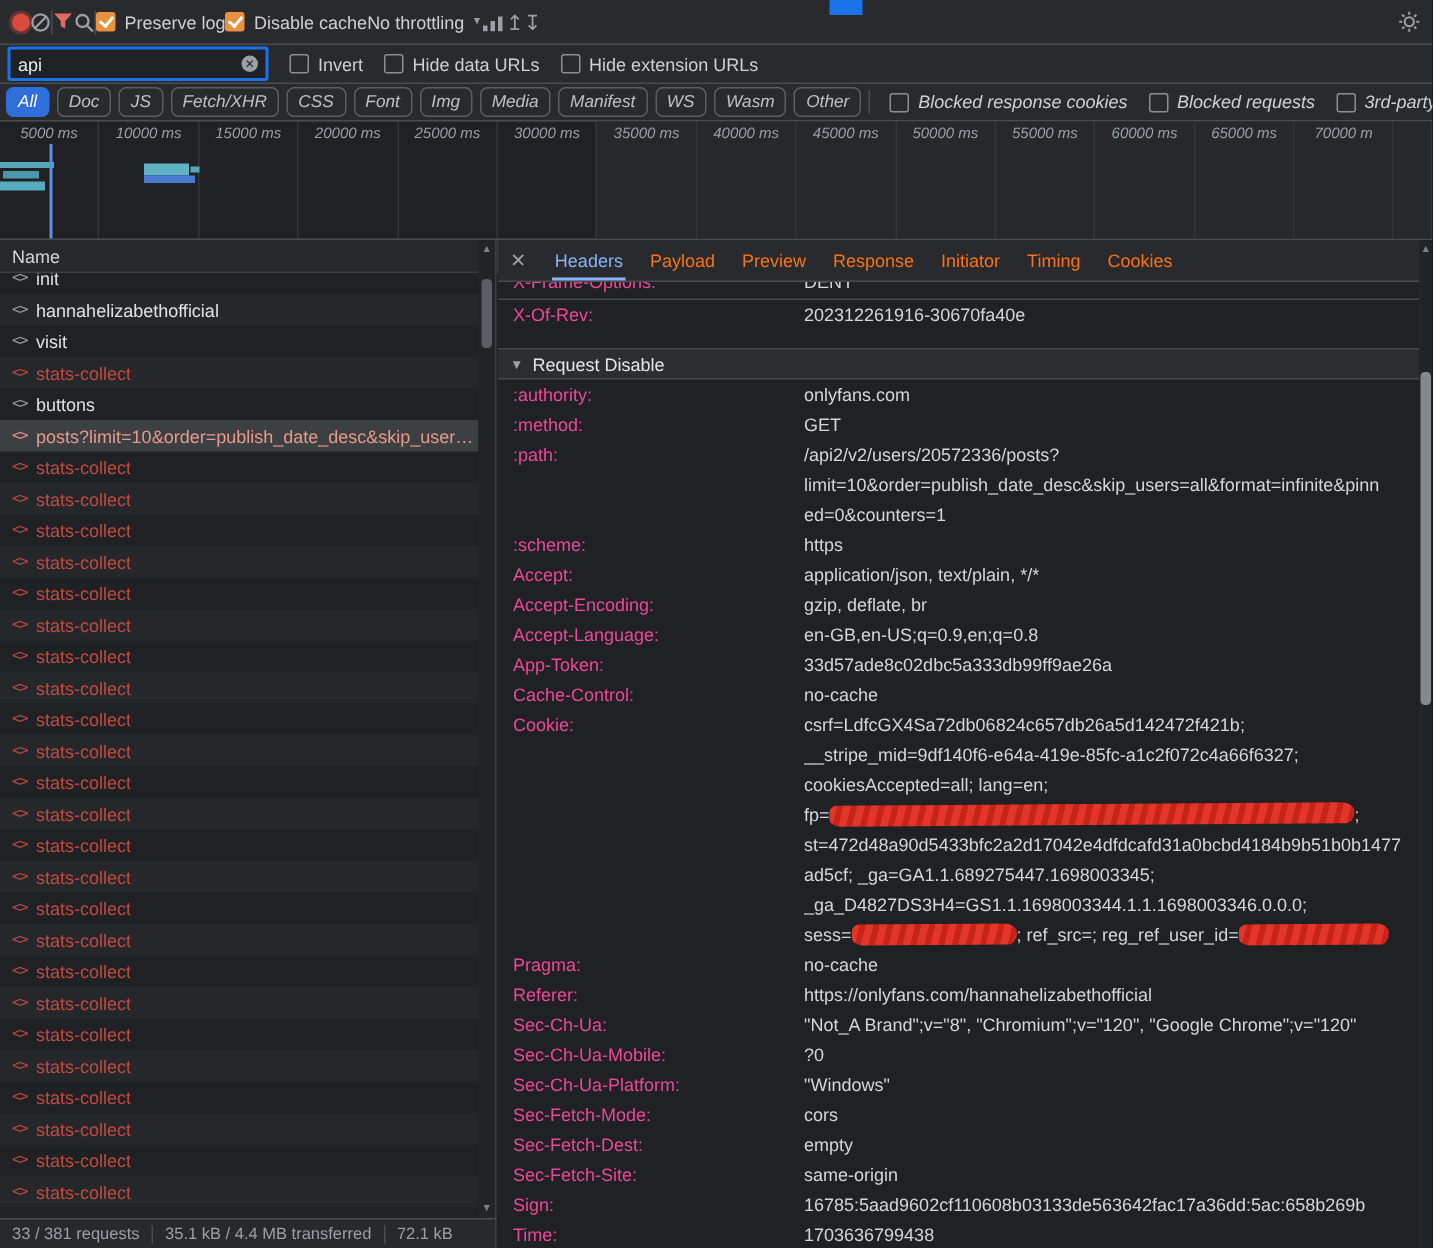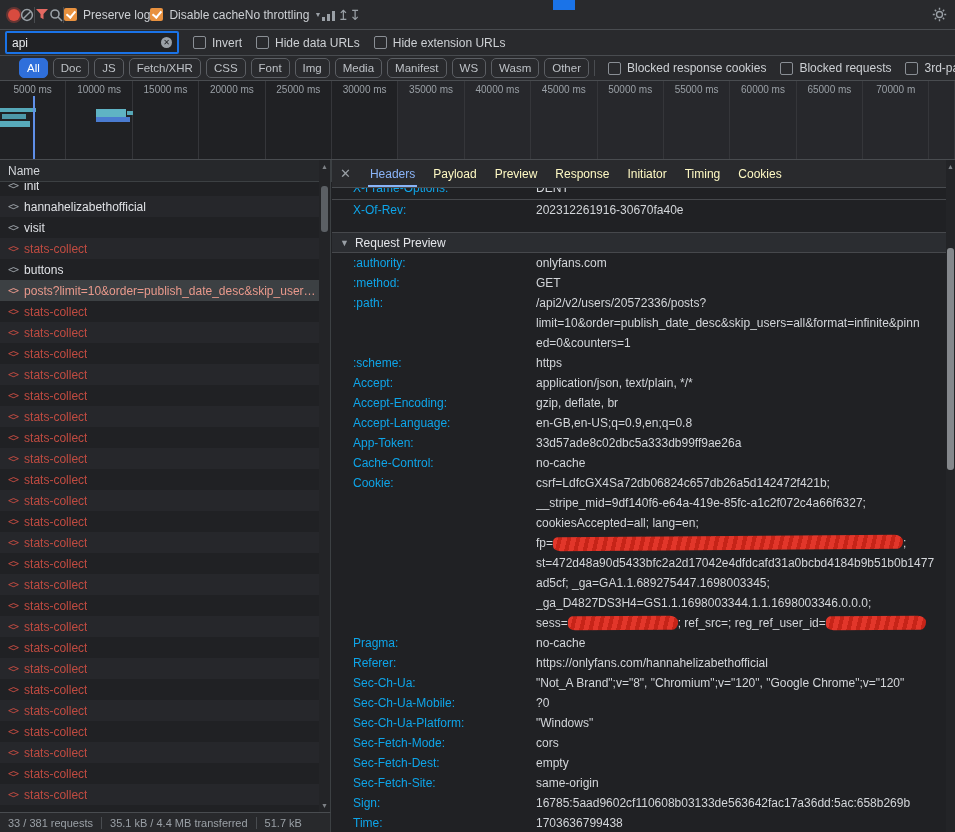--- a/index.html
+++ b/index.html
@@ -2,21 +2,21 @@
 <html><head>
 <meta charset="utf-8">
 <style>
   html,body{margin:0;padding:0;background:#111;}
   #app{position:relative;width:955px;height:832px;background:#202124;overflow:hidden;
        font-family:"Liberation Sans",sans-serif;font-size:12px;color:#dfe1e5;}
   .tb{position:absolute;left:0;display:flex;align-items:center;background:#292a2d;
       border-bottom:1px solid #494c50;width:955px;box-sizing:border-box;}
   #tb1{top:0;height:30px;padding:0 8px;}
   #tb2{top:30px;height:26px;padding:0 5px;gap:14px;}
-  #tb3{top:56px;height:25px;padding:0 19px;gap:5px;}
+  #tb3{top:56px;height:25px;padding:0 4px;gap:5px;font-style:italic;}
   .vdiv{width:1px;height:16px;background:#494c50;flex:none;}
   .rec{width:12px;height:12px;border-radius:50%;background:#d84b3f;box-shadow:0 0 0 2px rgba(216,75,63,.35);flex:none;}
   .ic{display:flex;align-items:center;justify-content:center;flex:none;color:#9aa0a6;}
   .cb{display:flex;align-items:center;gap:6px;color:#cdd0d4;flex:none;}
   .box{width:13px;height:13px;border-radius:2px;box-sizing:border-box;flex:none;position:relative;}
   .box.checked{background:#e8913f;}
   .box.checked::after{content:"";position:absolute;left:4px;top:1px;width:4px;height:7px;
       border:solid #fff;border-width:0 2px 2px 0;transform:rotate(40deg);}
   .box.un{border:1.5px solid #8a8f95;}
   .throttle{display:flex;align-items:center;gap:5px;color:#cdd0d4;}
@@ -31,21 +31,21 @@
   .clear-ic{width:11px;height:11px;border-radius:50%;background:#9aa0a6;color:#202124;
       font-size:8px;line-height:11px;text-align:center;flex:none;}
   
   #type-pills{display:flex;gap:5px;align-items:center;}
   .pill{background:none;border:1px solid #5b5e63;border-radius:5px;color:#bdc1c6;
       font-size:11.5px;height:18px;padding:0 7px;display:flex;align-items:center;flex:none;}
   .pill.active{background:#2f6fdb;border-color:#2f6fdb;color:#fff;}
   #extra-filters{display:flex;gap:14px;align-items:center;margin-left:8px;}
   
   #timeline{position:absolute;top:81px;left:0;width:955px;height:79px;border-bottom:1px solid #494c50;
-      display:flex;box-sizing:border-box;}
+      display:flex;box-sizing:border-box;font-style:italic;}
   .tl-col{width:66.4px;flex:none;border-right:1px solid #35363a;position:relative;box-sizing:border-box;}
   .tl-col.light{background:#27282c;}
   .tl-col.fill{flex:1;}
   .tl-label{position:absolute;top:3px;width:100%;text-align:center;font-size:10px;color:#9aa0a6;white-space:nowrap;}
   #tl-activity{position:absolute;top:81px;left:0;width:955px;height:78px;pointer-events:none;}
   .tlbar{position:absolute;}
   
   #name-header{position:absolute;top:160px;left:0;width:332px;height:22px;background:#26282b;
       border-bottom:1px solid #3c4043;border-right:1px solid #3c4043;box-sizing:border-box;
       display:flex;align-items:center;padding-left:8px;color:#d2d5d9;}
@@ -65,26 +65,26 @@
   
   #status-bar{position:absolute;left:0;top:812px;width:331px;height:20px;background:#28292c;
       border-top:1px solid #494c50;border-right:1px solid #3c4043;display:flex;align-items:center;gap:8px;
       padding:0 8px;color:#9aa0a6;font-size:11px;box-sizing:border-box;white-space:nowrap;overflow:hidden;}
   .sdiv{width:1px;height:12px;background:#494c50;flex:none;}
   
   #details{position:absolute;left:332px;top:160px;width:614px;height:672px;}
   #dtabs{height:28px;background:#292a2d;border-bottom:1px solid #494c50;display:flex;align-items:center;
       padding:0 8px;box-sizing:border-box;}
   .close-x{color:#9aa0a6;font-size:13px;margin-right:10px;flex:none;}
-  .dtab{color:#fef9c3;padding:0 9px;height:100%;display:flex;align-items:center;position:relative;flex:none;}
+  .dtab{color:#f97316;padding:0 9px;height:100%;display:flex;align-items:center;position:relative;flex:none;}
   .dtab.active{color:#8ab4f8;}
   .dtab.active::after{content:"";position:absolute;left:7px;right:7px;bottom:0;height:2px;background:#8ab4f8;}
   #dcontent{height:644px;overflow:hidden;line-height:20px;color:#d7dade;}
   .hrow{display:flex;}
-  .hname{flex:none;width:204px;padding-left:21px;box-sizing:border-box;color:#0ea5e9;}
+  .hname{flex:none;width:204px;padding-left:10px;box-sizing:border-box;color:#ec4899;}
   .hval{flex:1;color:#d3d6da;padding-right:8px;word-break:break-all;}
   .clip{height:11px;overflow:hidden;border-bottom:1px solid #46484c;}
   .clip .hrow{margin-top:-10px;}
   .gap{height:12px;}
   .sec-hdr{height:21px;background:#2b2d31;border-top:1px solid #46484c;border-bottom:1px solid #46484c;
       display:flex;align-items:center;gap:6px;padding-left:8px;color:#e4e6ea;box-sizing:border-box;}
   .tri{font-size:9px;color:#9aa0a6;}
   .vline{white-space:nowrap;overflow:hidden;}
   .redact{display:inline-block;height:14px;vertical-align:-3px;
       border-radius:8px 13px 9px 12px/7px 10px 12px 8px;
@@ -387,21 +387,21 @@
     <span class="sb-arrow" style="top:3px;">▲</span>
     <span class="thumb"></span>
     <span class="sb-arrow" style="bottom:3px;">▼</span>
   </div>
 
   <div id="status-bar">
     <span>33 / 381 requests</span>
     <span class="sdiv"></span>
     <span>35.1 kB / 4.4 MB transferred</span>
     <span class="sdiv"></span>
-    <span>51.7 kB</span>
+    <span>72.1 kB</span>
   </div>
 
   <div id="details">
     <div id="dtabs">
       <span class="close-x">✕</span>
     <div class="dtab active">Headers</div>
         <div class="dtab">Payload</div>
         <div class="dtab">Preview</div>
         <div class="dtab">Response</div>
         <div class="dtab">Initiator</div>
@@ -415,21 +415,21 @@
           <div class="hval">DENY</div>
         </div>
       </div>
       <div class="hrow">
         <div class="hname">X-Of-Rev:</div>
         <div class="hval">202312261916-30670fa40e</div>
       </div>
       <div class="gap"></div>
       <div class="sec-hdr">
         <span class="tri">▼</span>
-        <span>Request Preview</span>
+        <span>Request Disable</span>
       </div>
       <div id="req-headers">
           <div class="hrow">
             <div class="hname">:authority:</div>
             <div class="hval">onlyfans.com</div>
           </div>
           <div class="hrow">
             <div class="hname">:method:</div>
             <div class="hval">GET</div>
           </div>

